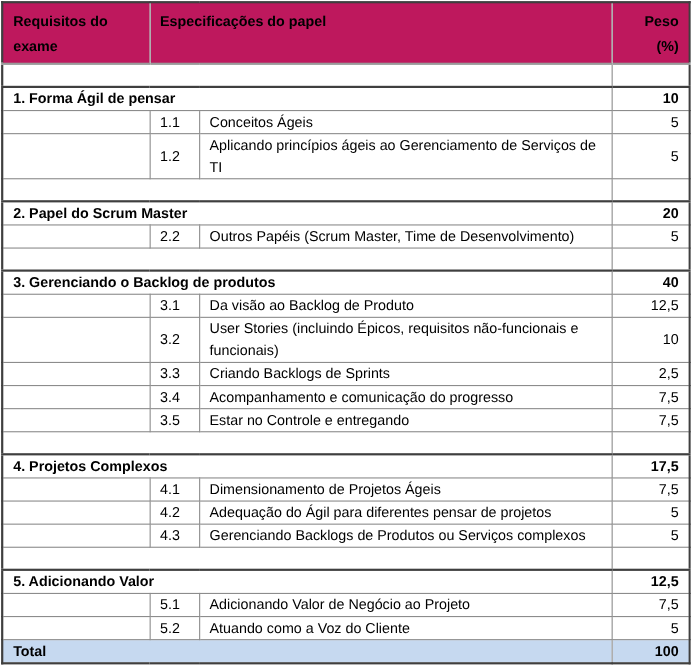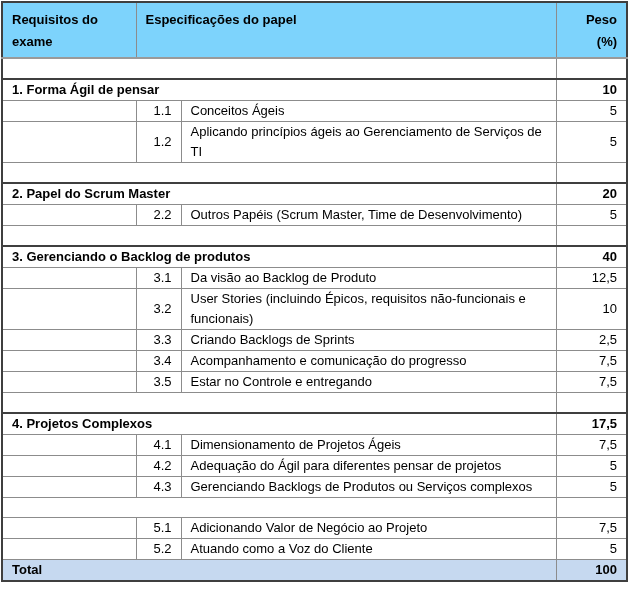--- a/index.html
+++ b/index.html
@@ -27,41 +27,41 @@
     padding: 0 9px;
     overflow: hidden;
     vertical-align: middle;
   }
   col.c-req  { width: 134px; }
   col.c-num  { width: 45px;  }
   col.c-desc { width: 375px; }
   col.c-peso { width: 71px;  }
 
   tr.hdr td {
-    background: #7dd3fc;
+    background: #be185d;
     font-weight: bold;
     vertical-align: top;
     padding-top: 6px;
     height: 48px;
     line-height: 22px;
     border-bottom: 2px solid #9a9a9a;
   }
   tr.spacer td { height: 19px; }
   tr.row td    { height: 20px; }
   tr.sec td {
     height: 20px;
     font-weight: bold;
     border-top: 2px solid #3f3f3f;
   }
   tr.total td {
     height: 20px;
     background: #c6d9f0;
     font-weight: bold;
   }
-  td.num  { text-align: right; padding: 0 2px; }
+  td.num  { text-align: left; padding: 0 2px; }
   td.peso { text-align: right; padding: 0 2px; }
 </style>
 </head>
 <body>
 
 <div class="doc-wrap">
   <table class="exam-table">
     <colgroup>
       <col class="c-req">
         <col class="c-num">
@@ -180,20 +180,24 @@
       <td class="num">4.3</td>
       <td>Gerenciando Backlogs de Produtos ou Serviços complexos</td>
       <td class="peso">5</td>
     </tr>
 
     <tr class="spacer">
       <td colspan="3"></td>
           <td class="peso"></td>
     </tr>
 
+    <tr class="sec">
+      <td colspan="3">5. Adicionando Valor</td>
+      <td class="peso">12,5</td>
+    </tr>
     <tr class="row">
       <td></td>
       <td class="num">5.1</td>
       <td>Adicionando Valor de Negócio ao Projeto</td>
       <td class="peso">7,5</td>
     </tr>
     <tr class="row">
       <td></td>
       <td class="num">5.2</td>
       <td>Atuando como a Voz do Cliente</td>

